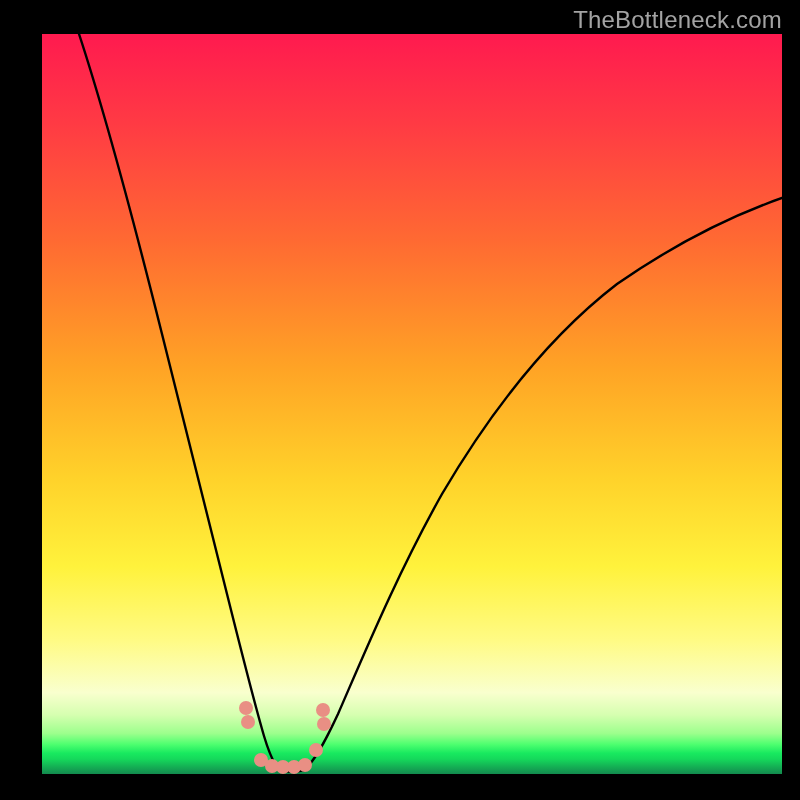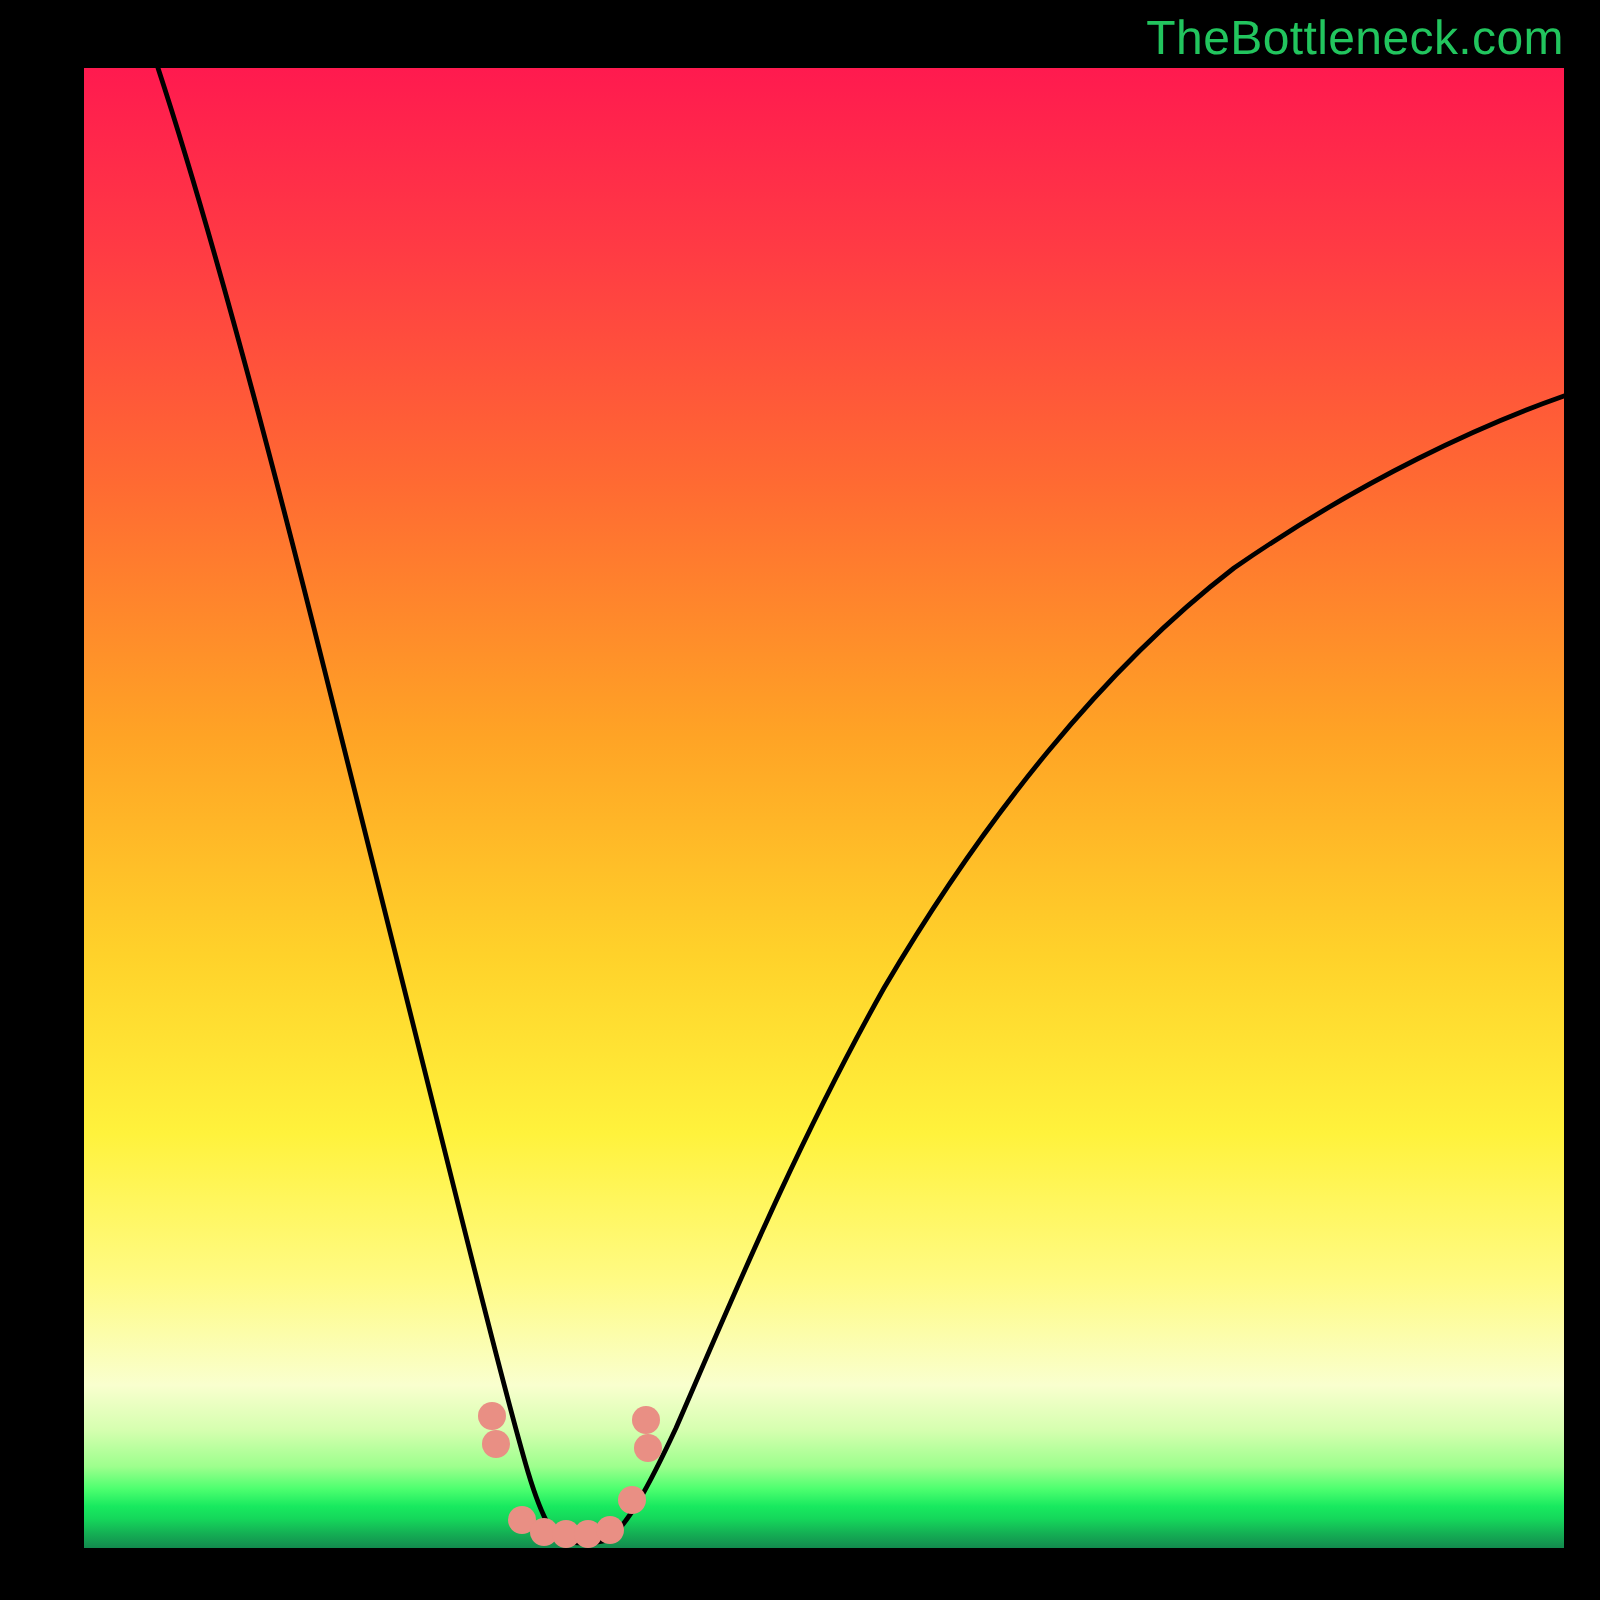--- a/index.html
+++ b/index.html
@@ -18,21 +18,21 @@
     height: 800px;
     background: #000;
   }
   .watermark {
     position: absolute;
     top: 6px;
     right: 18px;
     font-family: Arial, Helvetica, sans-serif;
     font-size: 24px;
     font-weight: 500;
-    color: #22c55e;
+    color: #a3a3a3;
     letter-spacing: 0.2px;
     z-index: 10;
   }
   .plot {
     position: absolute;
     left: 42px;
     top: 34px;
     width: 740px;
     height: 740px;
     overflow: hidden;

